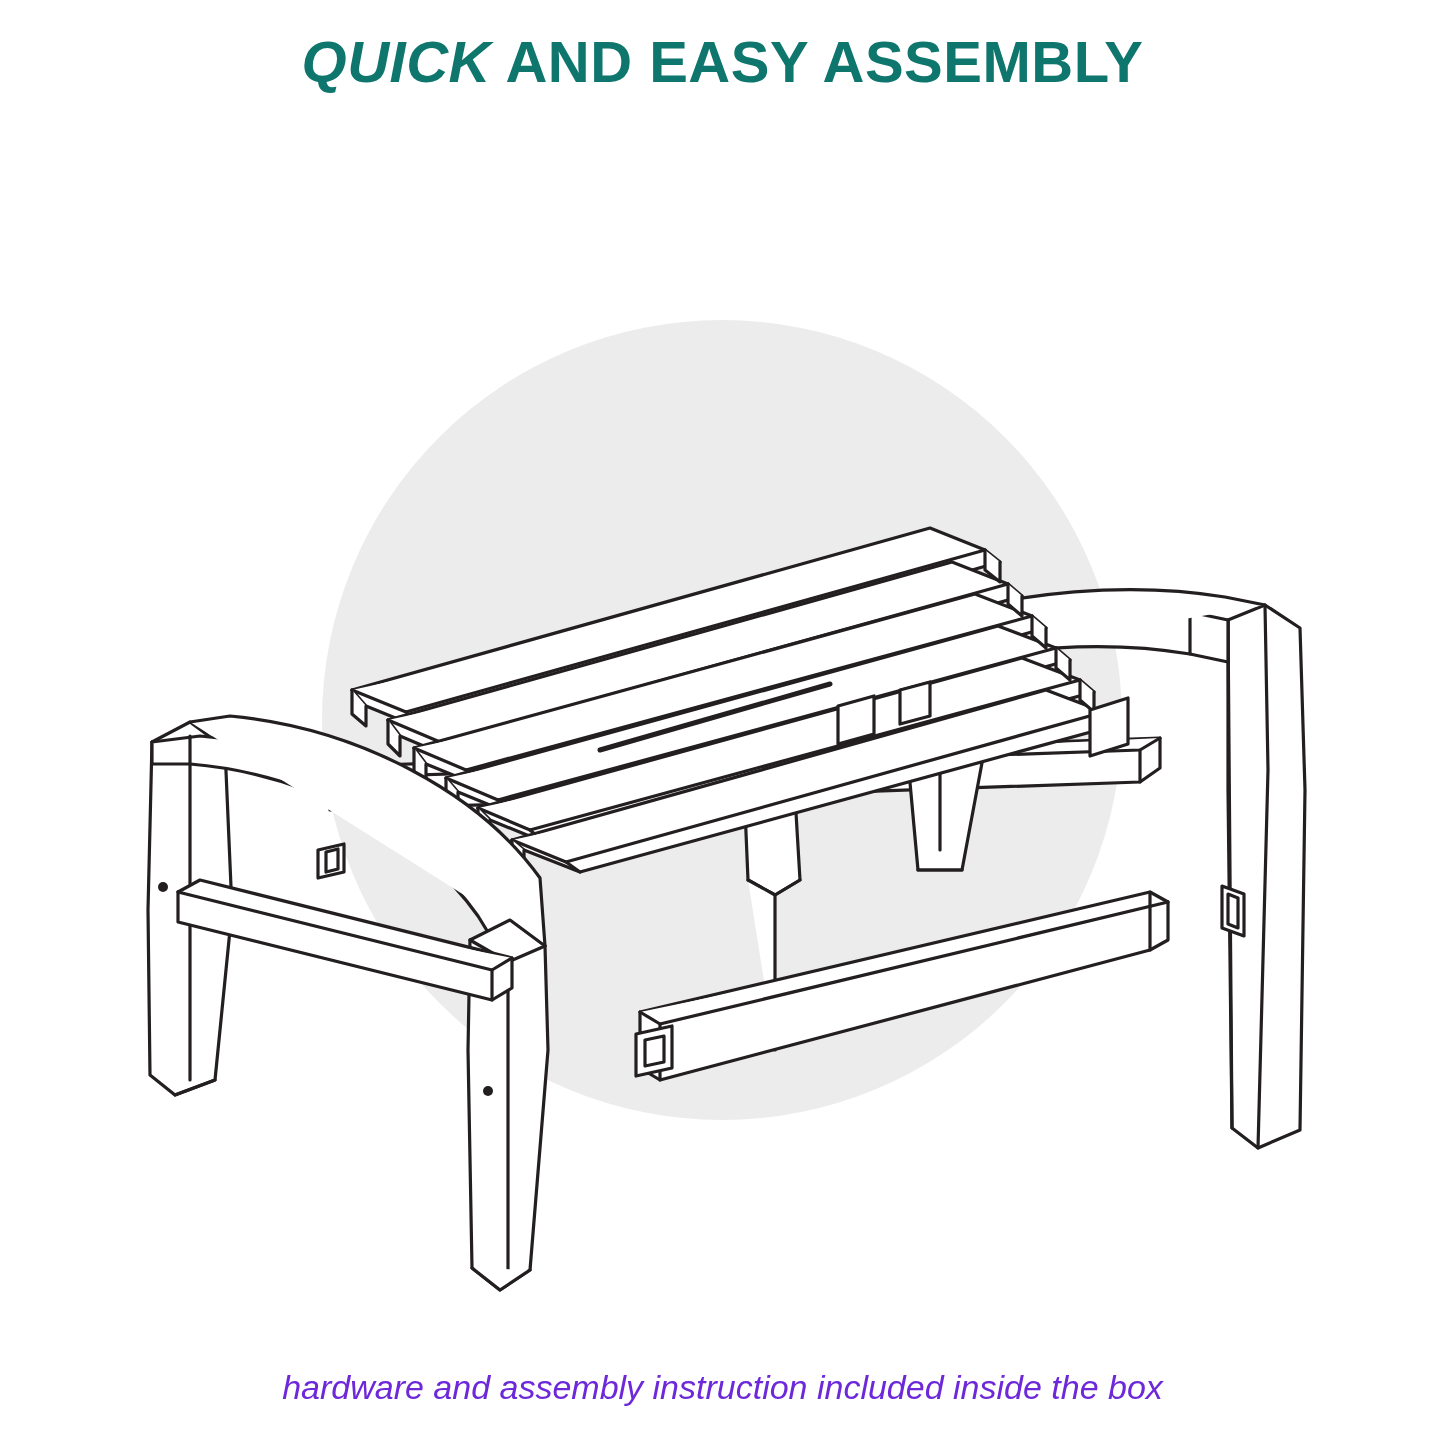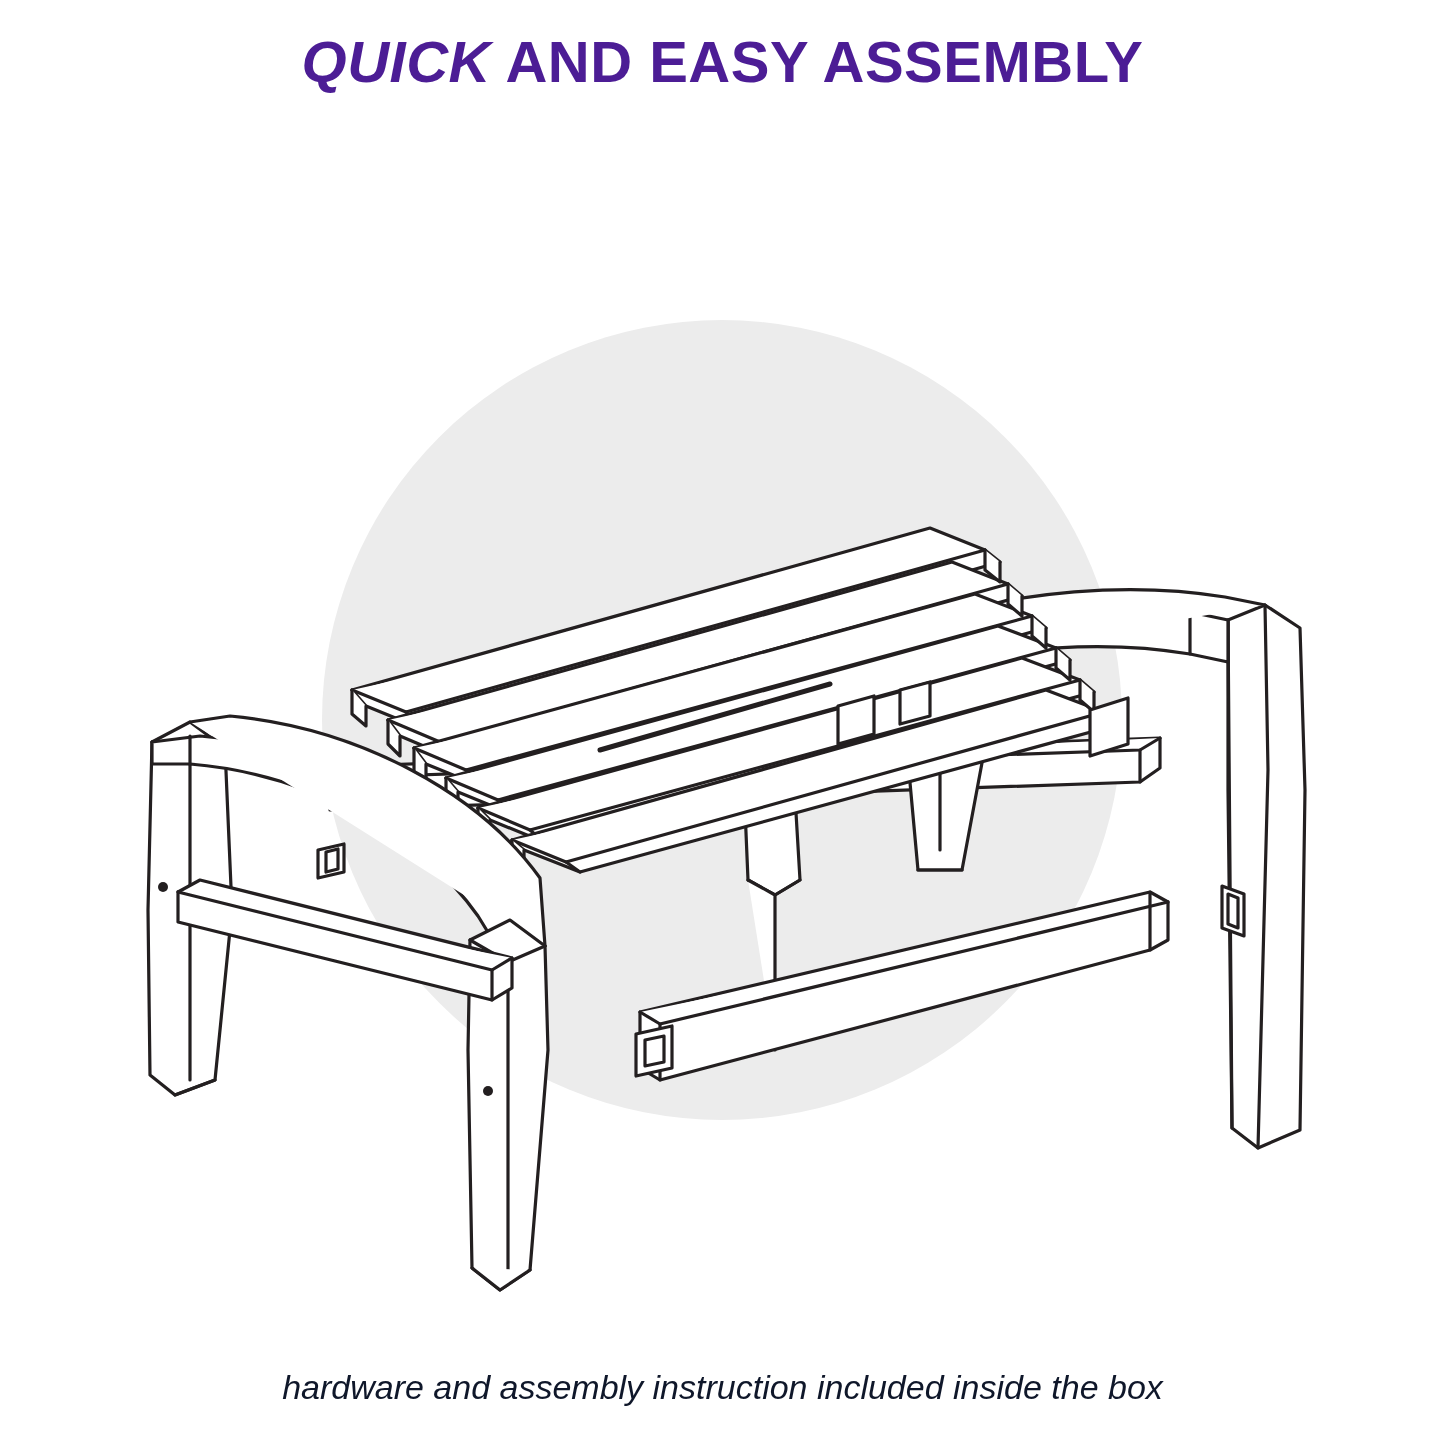--- a/index.html
+++ b/index.html
@@ -21,36 +21,36 @@
   .title {
     position: absolute;
     top: 28px;
     left: 0;
     width: 100%;
     text-align: center;
     font-family: "Liberation Sans", sans-serif;
     font-size: 58px;
     font-weight: bold;
     letter-spacing: 0.5px;
-    color: #4c1d95;
+    color: #0f766e;
     white-space: nowrap;
   }
   .title .ital {
     font-style: italic;
   }
   .caption {
     position: absolute;
     bottom: 38px;
     left: 0;
     width: 100%;
     text-align: center;
     font-family: "Liberation Sans", sans-serif;
     font-style: italic;
     font-size: 34px;
-    color: #0f172a;
+    color: #6d28d9;
     white-space: nowrap;
   }
   .illustration {
     position: absolute;
     top: 150px;
     left: 0;
     width: 1445px;
     height: 1150px;
   }
   svg { display: block; }

